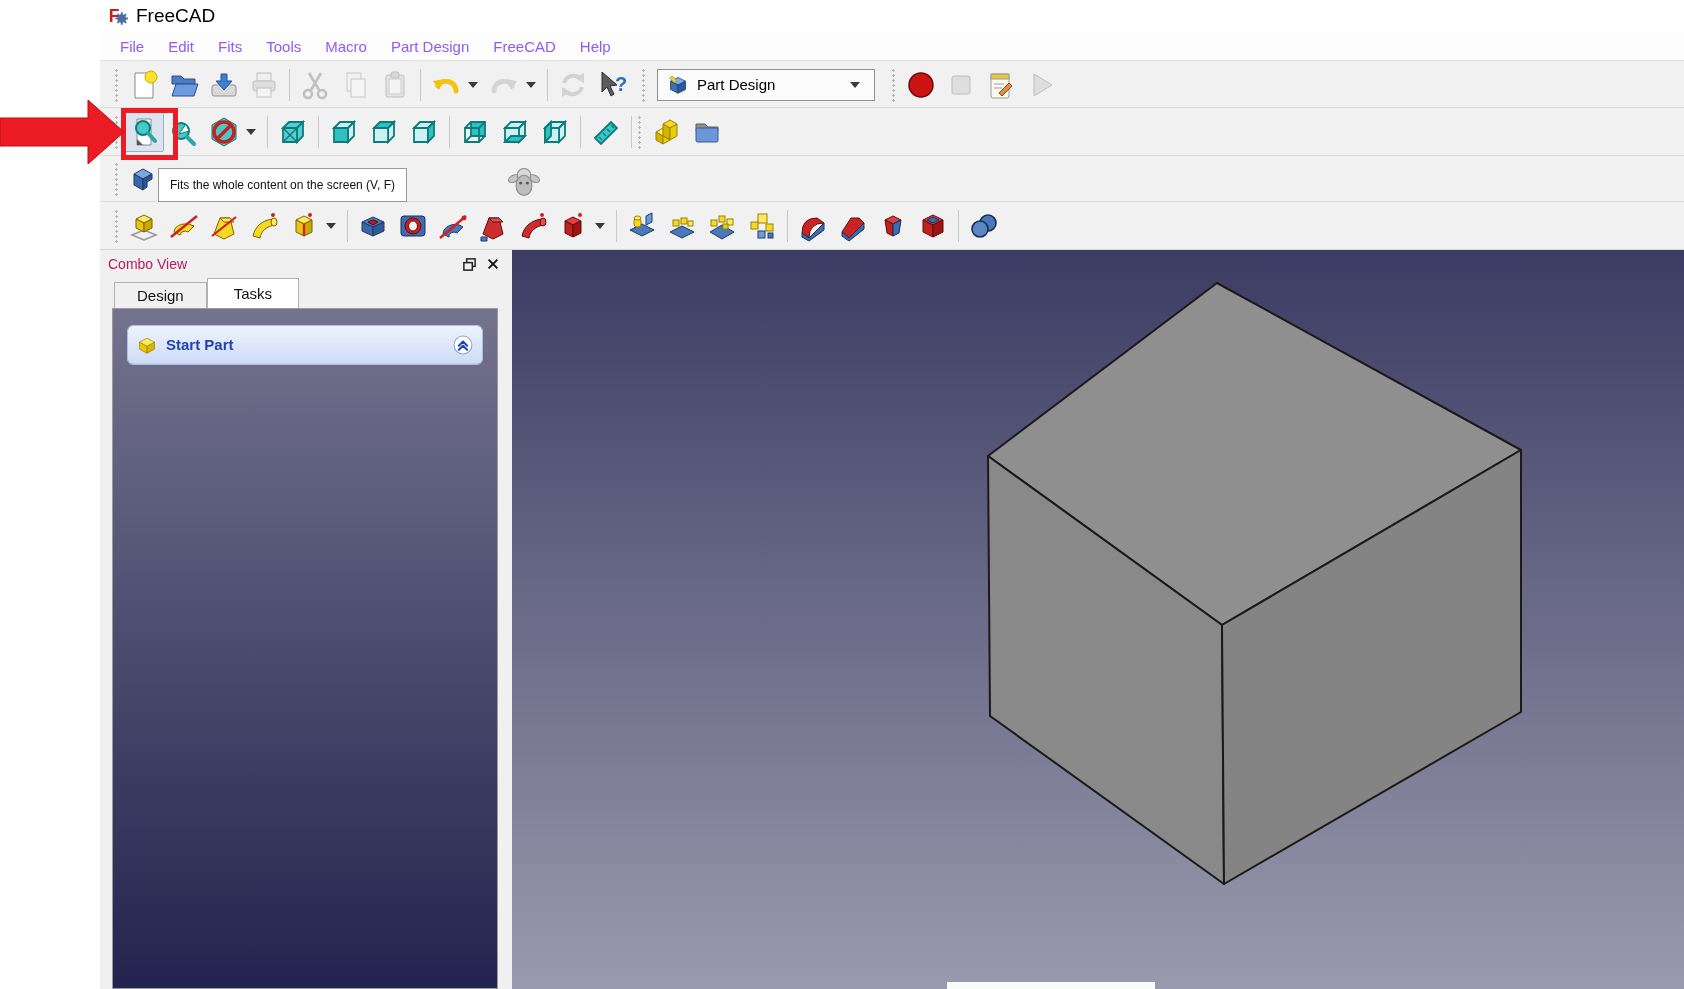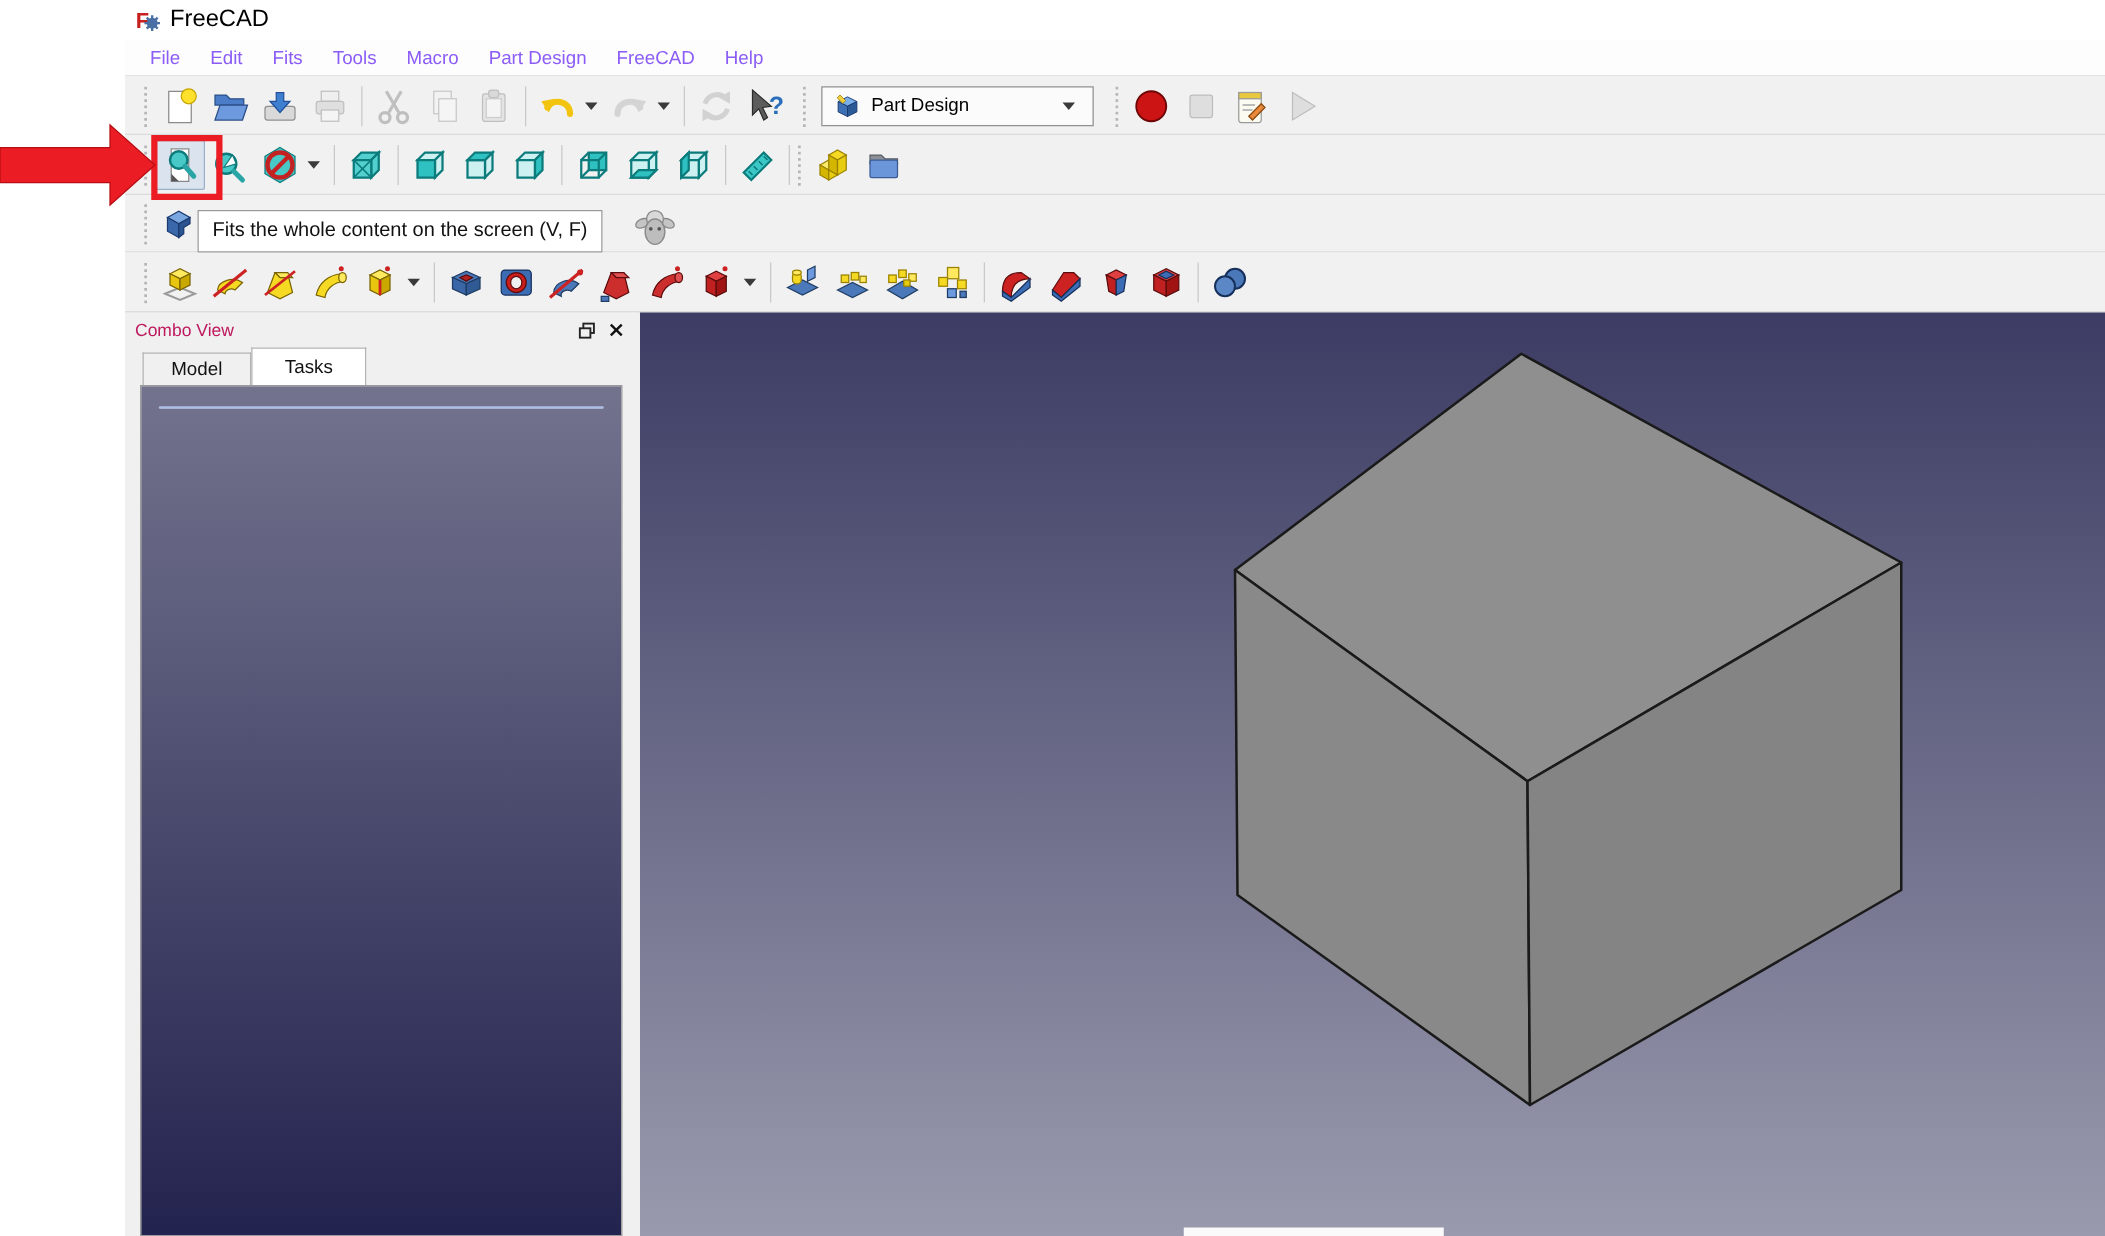--- a/index.html
+++ b/index.html
@@ -23,21 +23,21 @@
   .sep{width:1px;height:32px;background:#c9c9c9;margin:0 5px;}
   .handle{width:5px;height:34px;margin:0 5px 0 0;background-image:radial-gradient(#b5b5b5 1px,transparent 1.2px);background-size:5px 5px;}
   .dd{width:0;height:0;border-left:5px solid transparent;border-right:5px solid transparent;border-top:6px solid #3a3a3a;margin:0 6px 0 2px;}
   .wbcombo{height:32px;min-width:218px;background:#fbfbfb;border:1px solid #8f8f8f;display:flex;align-items:center;padding:0 8px;margin:0 6px;}
   .wbcombo svg{width:24px;height:24px;margin-right:7px;}
   .wbcombo .lbl{font-size:15px;color:#000;flex:1;}
   .hilite{background:#dbe4ee;border:1px solid #9ab0c8;border-radius:2px;}
   
   .ann-arrow{position:absolute;left:0;top:96px;width:126px;height:70px;z-index:60;}
   .ann-box{position:absolute;left:121px;top:108px;width:57px;height:52px;border:5px solid #ec1c24;z-index:59;}
-  .tooltip{position:absolute;left:158px;top:168px;height:34px;background:#ffffff;border:1px solid #9a9a9a;z-index:55;display:flex;align-items:center;padding:0 11px;font-size:16px;color:#111;white-space:nowrap;text-align:center;}
+  .tooltip{position:absolute;left:158px;top:168px;height:34px;background:#ffffff;border:1px solid #9a9a9a;z-index:55;display:flex;align-items:center;padding:0 11px;font-size:12px;color:#111;white-space:nowrap;text-align:center;}
   .sheep{position:absolute;left:405px;top:8px;}
   
   .mainarea{position:absolute;left:0;top:250px;width:100%;bottom:0;}
   .comboview{position:absolute;left:0;top:0;width:410px;height:739px;background:#f0f0f0;}
   .cv-title{height:28px;display:flex;align-items:center;padding:0 8px;}
   .cv-title .t{font-size:14px;color:#be185d;flex:1;}
   .cv-btn{width:18px;height:18px;border:0;background:transparent;padding:0;margin-left:6px;display:flex;align-items:center;justify-content:center;}
   .cv-tabs{height:30px;display:flex;align-items:flex-end;padding-left:14px;}
   .tab{font-size:15px;color:#111;border:1px solid #b2b2b2;padding:4px 22px;background:#f0f0f0;border-bottom:none;}
   .tab.active{background:#ffffff;padding:6px 26px;position:relative;z-index:2;}
@@ -525,25 +525,40 @@
           <button class="cv-btn">
               <svg width="14" height="14" viewBox="0 0 16 16">
                 <g stroke="#111" stroke-width="2.2">
                   <line x1="3" y1="3" x2="13" y2="13"></line>
                   <line x1="13" y1="3" x2="3" y2="13"></line>
                 </g>
               </svg>
             </button>
         </div>
         <div class="cv-tabs">
-          <span class="tab">Model</span>
+          <span class="tab">Design</span>
           <span class="tab active">Tasks</span>
         </div>
         <div class="cv-content">
           <div class="taskbox">
+            <div class="taskbox-head">
+              <svg width="22" height="22" viewBox="0 0 32 32">
+                  <polygon points="5,12 16,6 27,12 16,18" fill="#ffe95e" stroke="#9a8200"></polygon>
+                  <polygon points="5,12 16,18 16,28 5,22" fill="#e8c50e" stroke="#9a8200"></polygon>
+                  <polygon points="16,18 27,12 27,22 16,28" fill="#d4b500" stroke="#9a8200"></polygon>
+                </svg>
+              <span class="t">Start Part</span>
+              <svg width="22" height="22" viewBox="0 0 32 32">
+                  <circle cx="16" cy="16" r="13" fill="#ffffff" stroke="#8aa2da" stroke-width="1.5"></circle>
+                  <g fill="none" stroke="#2244bb" stroke-width="3" stroke-linecap="round" stroke-linejoin="round">
+                    <polyline points="10,17 16,11 22,17"></polyline>
+                    <polyline points="10,23 16,17 22,23"></polyline>
+                  </g>
+                </svg>
+            </div>
           </div>
         </div>
       </div>
 
       <div class="viewport">
         <svg width="1172" height="739" viewBox="0 0 1172 739">
           <g stroke="#1a1a1a" stroke-width="2" stroke-linejoin="round">
             <polygon points="705,33 1009,200 710,375 476,206" fill="#8f8f8f"></polygon>
             <polygon points="476,206 710,375 712,634 478,466" fill="#898989"></polygon>
             <polygon points="710,375 1009,200 1009,462 712,634" fill="#848484"></polygon>

